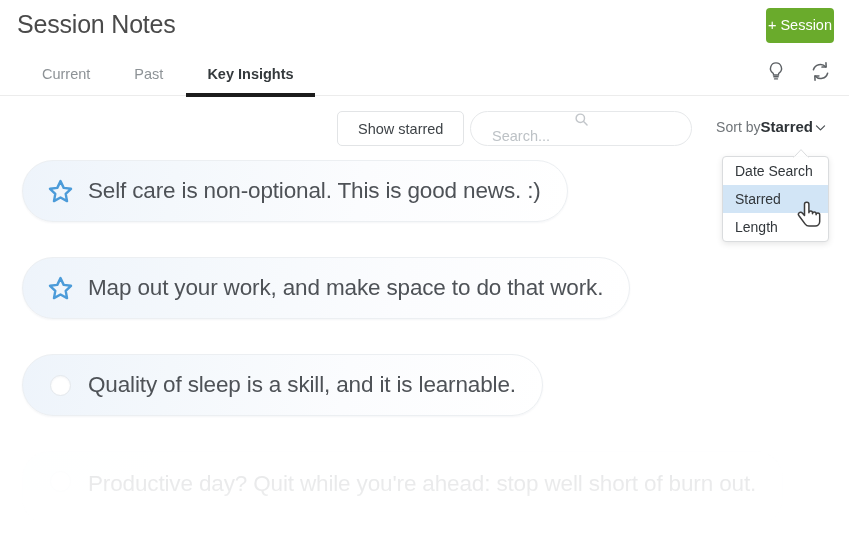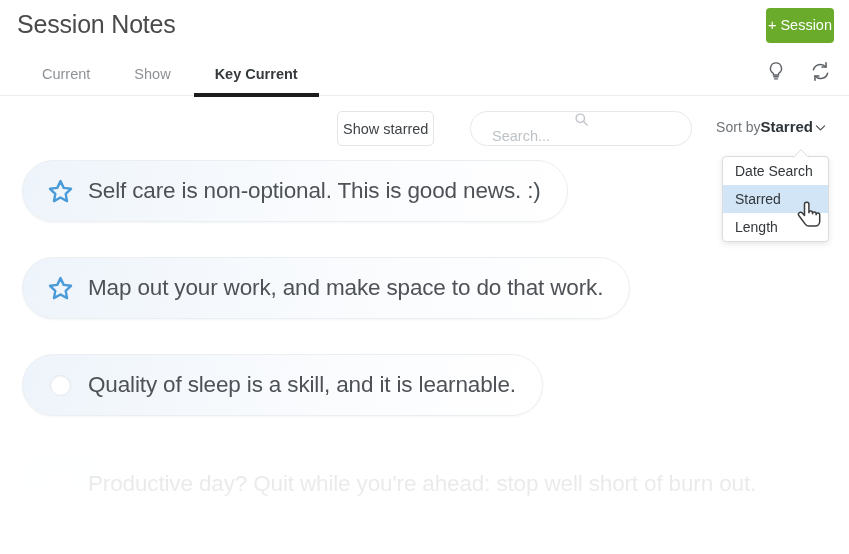--- a/index.html
+++ b/index.html
@@ -120,21 +120,21 @@
   .toolbar {
     position: relative;
     height: 62px;
   }
 
   .show-starred-btn {
     position: absolute;
     left: 337px;
     top: 15px;
     height: 35px;
-    padding: 0 5px;
+    padding: 0 20px;
     background: #ffffff;
     border: 1px solid #e2e4e6;
     border-radius: 5px;
     font-family: "Liberation Sans", sans-serif;
     font-size: 14.5px;
     color: #3e4347;
     cursor: pointer;
     white-space: nowrap;
   }
 
@@ -338,24 +338,24 @@
     <div class="page-title">Session Notes</div>
     <button class="new-session-btn">+ Session</button>
   </div>
 
   <div class="tabbar">
     <div class="tabs">
       <div class="tab">
         <span>Current</span>
       </div>
       <div class="tab">
-        <span>Show</span>
+        <span>Past</span>
       </div>
       <div class="tab active">
-        <span>Key Current</span>
+        <span>Key Insights</span>
       </div>
     </div>
 
     <div class="header-icons">
       <div class="hdr-icon">
         <svg viewBox="0 0 24 24" width="22" height="22" fill="none" stroke="currentColor" stroke-width="1.5" stroke-linecap="round">
           <path d="M12 3.2a6 6 0 0 0-3.6 10.8c.6.5.9 1.1.9 1.8v.6h5.4v-.6c0-.7.3-1.3.9-1.8A6 6 0 0 0 12 3.2z"></path>
           <line x1="9.6" y1="18.3" x2="14.4" y2="18.3"></line>
           <line x1="10.4" y1="20.6" x2="13.6" y2="20.6"></line>
         </svg>

